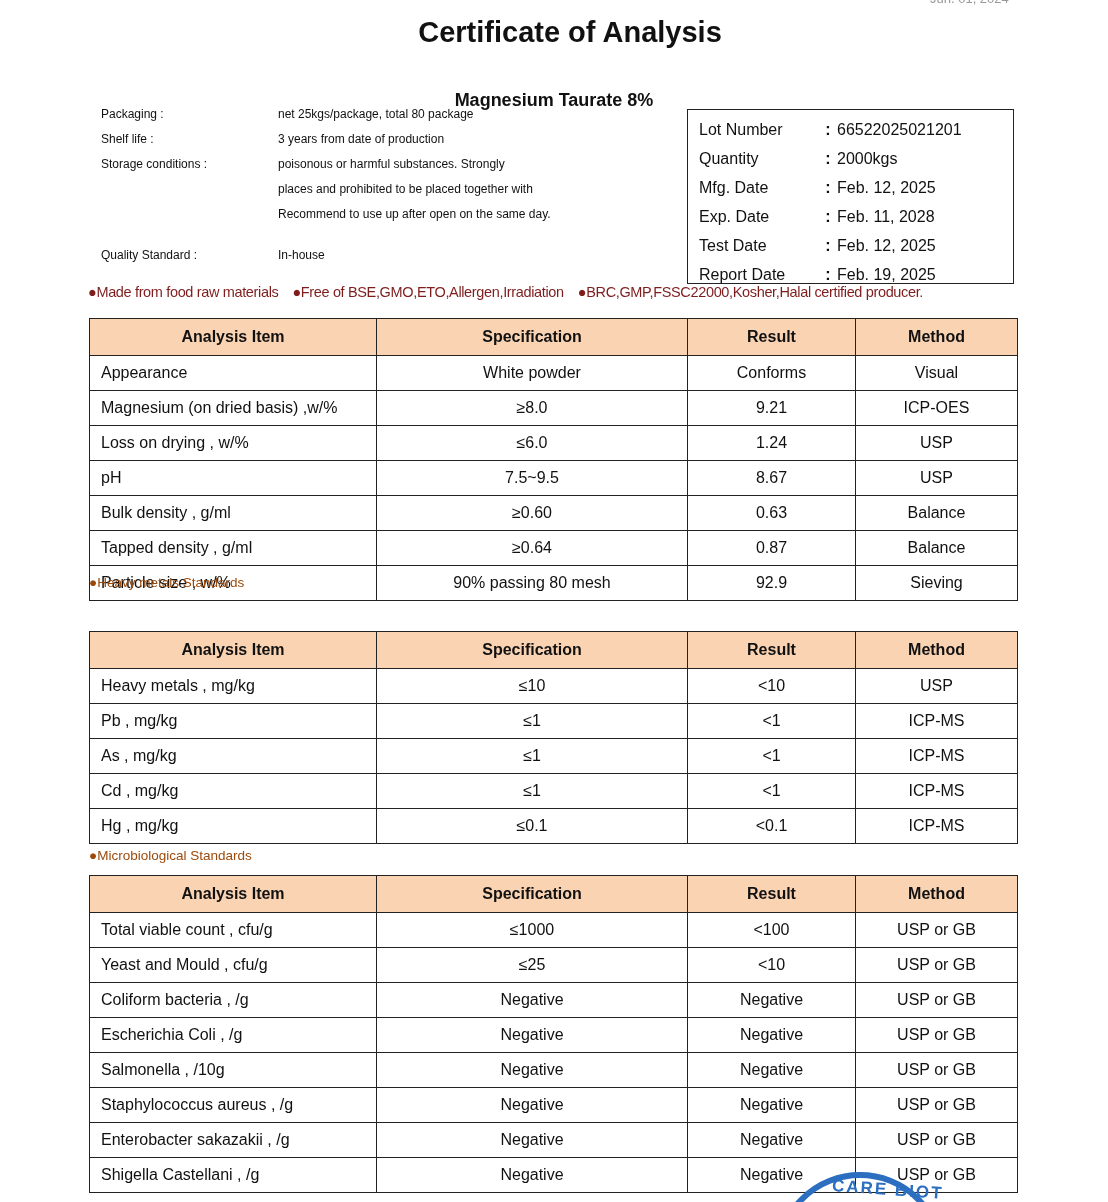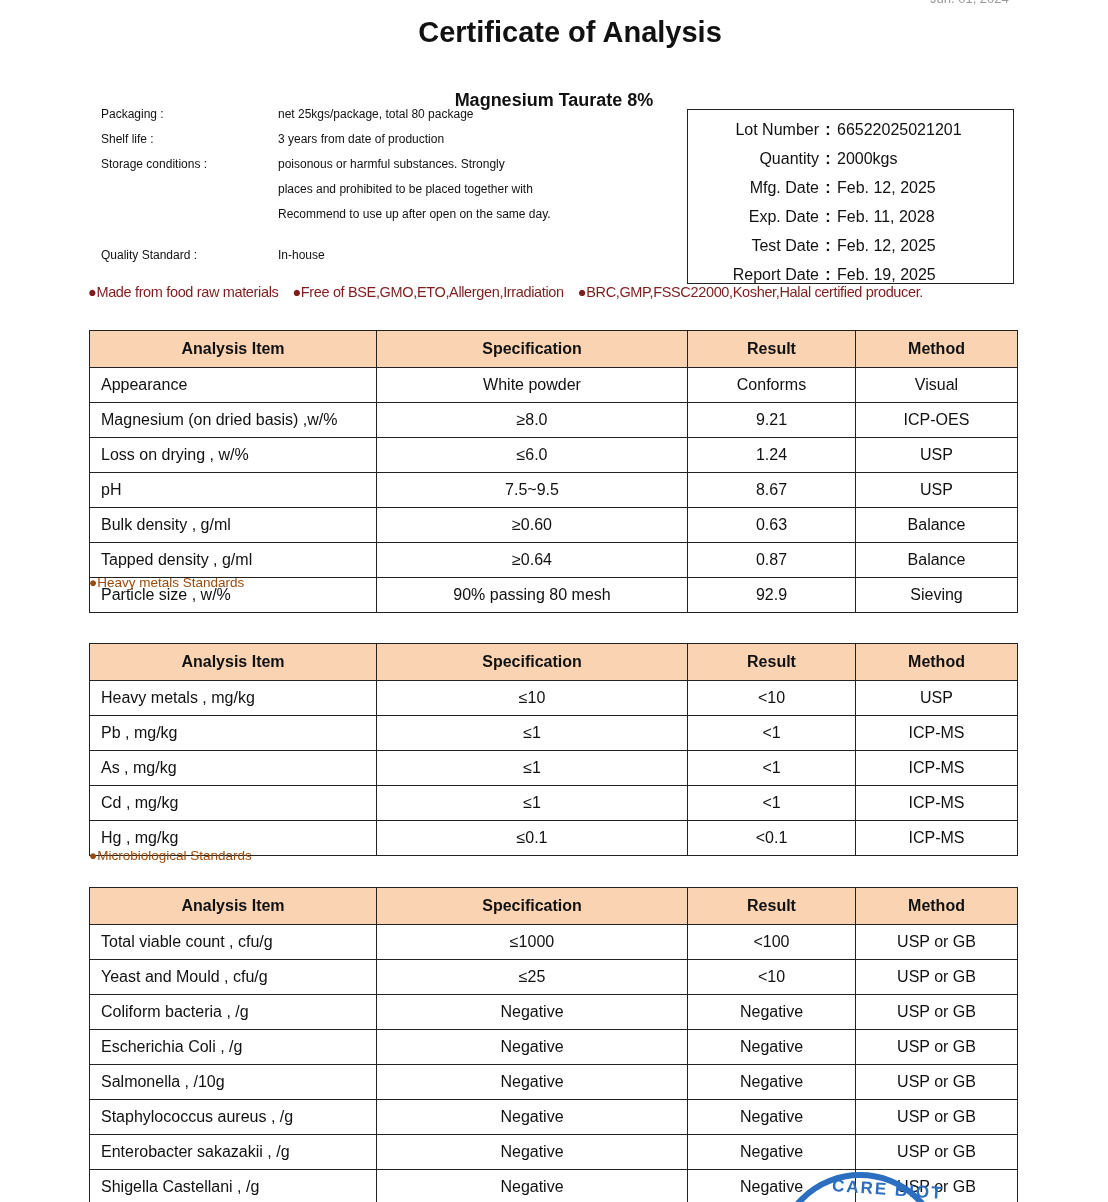--- a/index.html
+++ b/index.html
@@ -22,34 +22,34 @@
   .info-row { display: flex; line-height: 25px; }
   .info-label { width: 177px; }
   .info-value { width: 410px; }
   .info-row.quality { margin-top: 16px; }
   .info-box {
     position: absolute; left: 687px; top: 109px; width: 327px; height: 175px;
     border: 1.5px solid #222; box-sizing: border-box; padding-top: 5px;
     font-size: 16px;
   }
   .box-row { display: flex; height: 29px; align-items: center; }
-  .box-label { width: 120px; padding-left: 11px; text-align: right; }
+  .box-label { width: 120px; padding-left: 11px; }
   .box-colon { width: 18px; text-align: center; font-weight: bold; }
   .box-value { padding-left: 0; }
   .highlights {
     position: absolute; left: 88px; top: 284px; font-size: 14.5px; color: #7f1d1d;
     white-space: nowrap; letter-spacing: -0.35px;
   }
   .highlights span { margin-right: 14px; }
   .section-label {
     position: absolute; left: 89px; font-size: 13.5px; color: #9c4a0b;
   }
   table.coa {
     position: absolute; left: 89px; width: 928px; border-collapse: collapse;
-    font-size: 16px; table-layout: fixed; margin-top: 12px;
+    font-size: 16px; table-layout: fixed;
   }
   table.coa th {
     background: #fad3b2; font-weight: bold; height: 34px; border: 1.5px solid #222;
     text-align: center; font-size: 16px;
   }
   table.coa td {
     height: 34px; border: 1.5px solid #222; text-align: center; padding: 0;
   }
   table.coa td.item { text-align: left; padding-left: 11px; }
   col.c1 { width: 287px; } col.c2 { width: 311px; } col.c3 { width: 168px; } col.c4 { width: 162px; }

